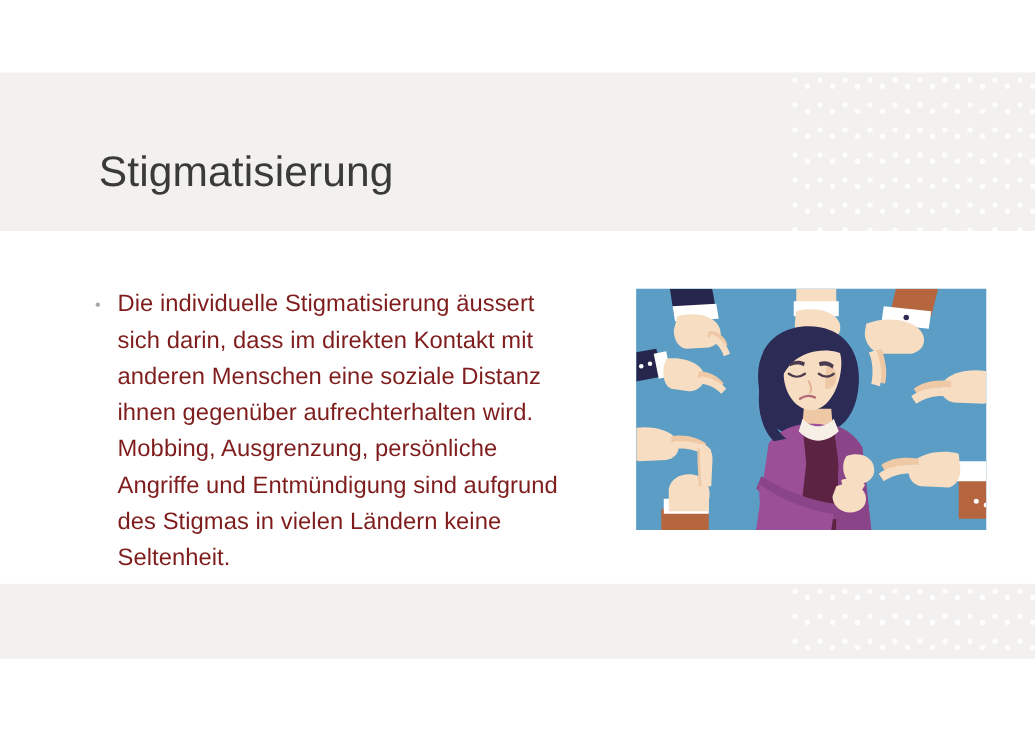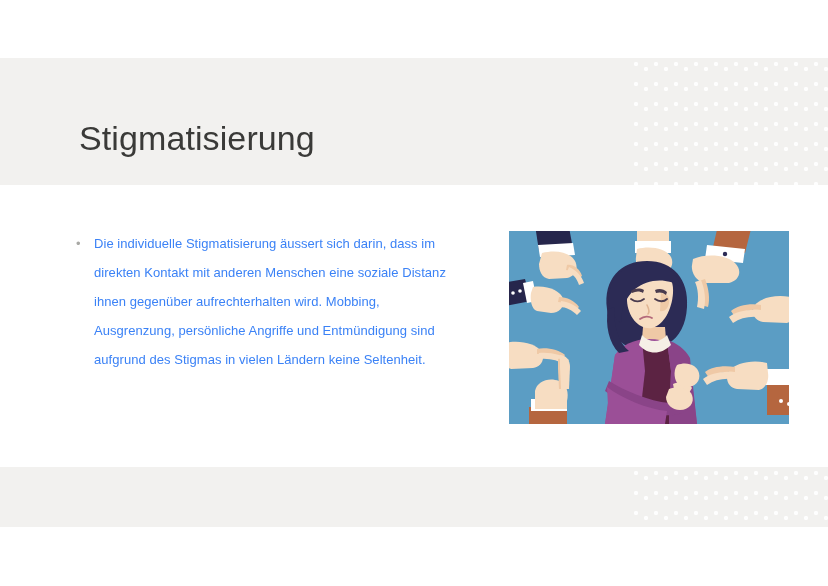--- a/index.html
+++ b/index.html
@@ -82,23 +82,23 @@
   .bullet-marker {
     flex: 0 0 auto;
     color: #A9A9A5;
     font-size: 13px;
     line-height: 29px;
     width: 18px;
     text-align: left;
   }
   .bullet-text {
     flex: 1 1 auto;
-    font-size: 13px;
+    font-size: 19px;
     line-height: 29px;
-    color: #3b82f6;
+    color: #7f1d1d;
     letter-spacing: 0.05px;
   }
 
   
   .illus-wrap {
     position: absolute;
     left: 509px;
     top: 46px;
     width: 280px;
     height: 193px;

